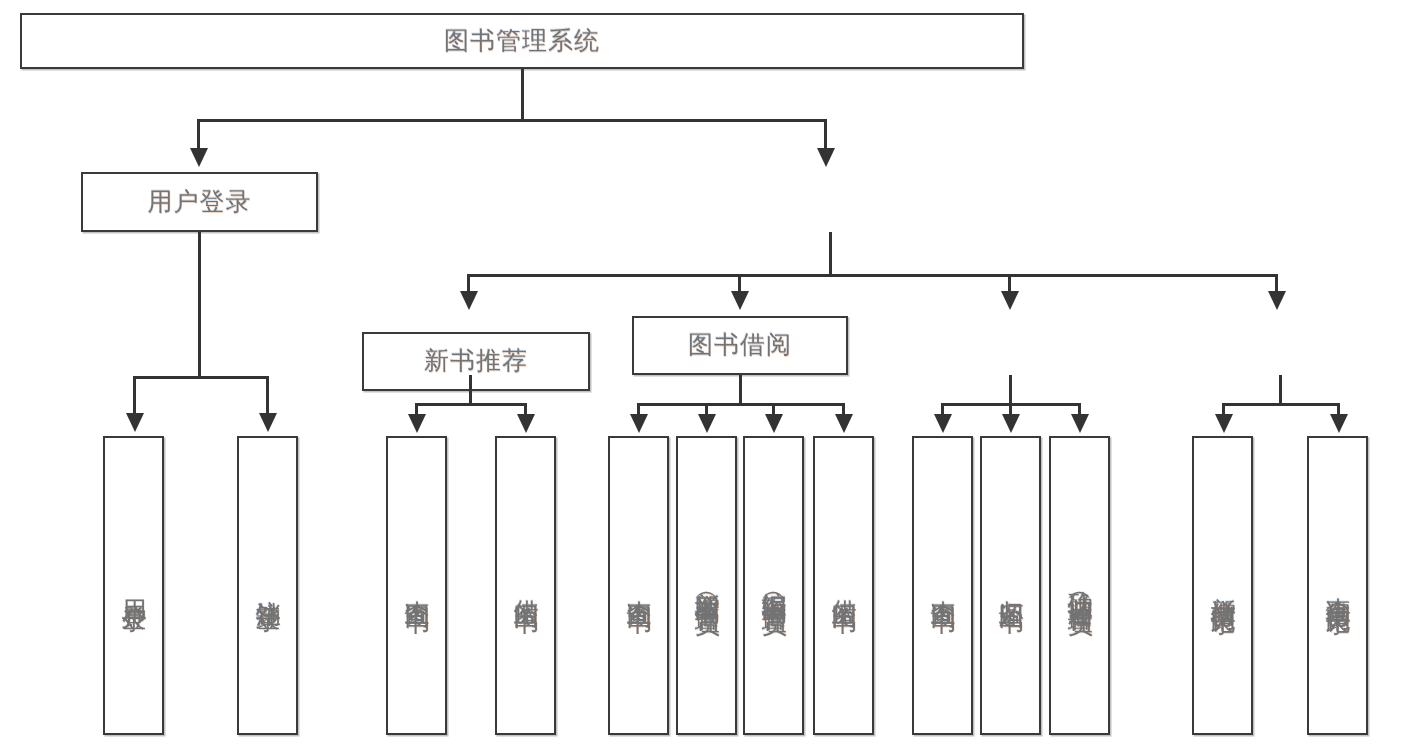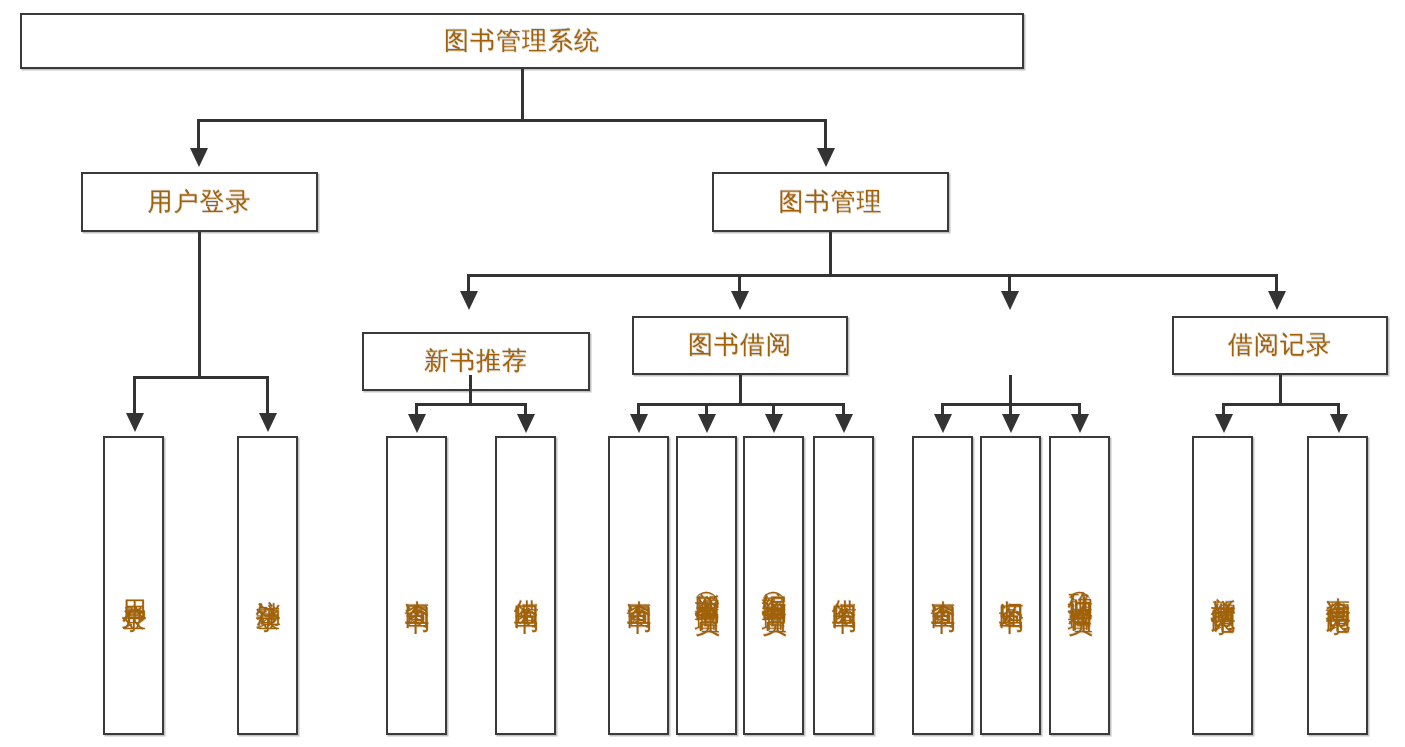--- a/index.html
+++ b/index.html
@@ -23,21 +23,21 @@
     border:2.5px solid #3a3a3a;
     display:flex;
     align-items:center;
     justify-content:center;
     box-shadow:1.5px 1.5px 0 rgba(120,120,120,.45);
   }
   .node .label{
     font-size:25px;
     line-height:1.15;
     letter-spacing:1px;
-    color:#a16207;
+    color:#737373;
     white-space:nowrap;
     text-shadow:0.6px 0.6px 0 rgba(205,120,60,.30), -0.6px -0.6px 0 rgba(110,160,220,.28);
     font-family:Liberation Serif, serif;
   }
   
   .node.vertical{
     align-items:center;
     justify-content:center;
   }
   .node.vertical .label{
@@ -84,23 +84,20 @@
   <div class="conn h" style="left:197px;top:119px;width:630px;height:3px;"></div>
   <div class="conn v" style="left:197px;top:119px;width:3px;height:30px;"></div>
   <div class="arrow" style="left:190px;top:148px;"></div>
   <div class="conn v" style="left:824px;top:119px;width:3px;height:30px;"></div>
   <div class="arrow" style="left:817px;top:148px;"></div>
 
   <div class="node" style="left:81px;top:172px;width:237px;height:60px;">
     <span class="label">用户登录</span>
   </div>
 
-  <div class="node" style="left:712px;top:172px;width:237px;height:60px;">
-    <span class="label">图书管理</span>
-  </div>
 
   <div class="conn v" style="left:198px;top:232px;width:3px;height:146px;"></div>
   <div class="conn h" style="left:133px;top:376px;width:136px;height:3px;"></div>
   <div class="conn v" style="left:133px;top:376px;width:3px;height:38px;"></div>
   <div class="arrow" style="left:126px;top:413px;"></div>
   <div class="conn v" style="left:266px;top:376px;width:3px;height:38px;"></div>
   <div class="arrow" style="left:259px;top:413px;"></div>
 
   <div class="conn v" style="left:829px;top:232px;width:3px;height:44px;"></div>
   <div class="conn h" style="left:467px;top:274px;width:811px;height:3px;"></div>
@@ -115,23 +112,20 @@
   <div class="arrow" style="left:1001px;top:291px;"></div>
 
   <div class="conn v" style="left:1275px;top:274px;width:3px;height:18px;"></div>
   <div class="arrow" style="left:1268px;top:291px;"></div>
 
   <div class="node" style="left:362px;top:332px;width:228px;height:59px;">
     <span class="label">新书推荐</span>
   </div>
   <div class="node" style="left:632px;top:316px;width:216px;height:59px;">
     <span class="label">图书借阅</span>
-  </div>
-  <div class="node" style="left:1172px;top:316px;width:216px;height:59px;">
-    <span class="label">借阅记录</span>
   </div>
 
   <div class="conn v" style="left:469px;top:375px;width:3px;height:30px;"></div>
   <div class="conn h" style="left:415px;top:403px;width:112px;height:3px;"></div>
   <div class="conn v" style="left:415px;top:403px;width:3px;height:12px;"></div>
   <div class="arrow" style="left:408px;top:414px;"></div>
   <div class="conn v" style="left:524px;top:403px;width:3px;height:12px;"></div>
   <div class="arrow" style="left:517px;top:414px;"></div>
 
   <div class="conn v" style="left:739px;top:375px;width:3px;height:30px;"></div>

